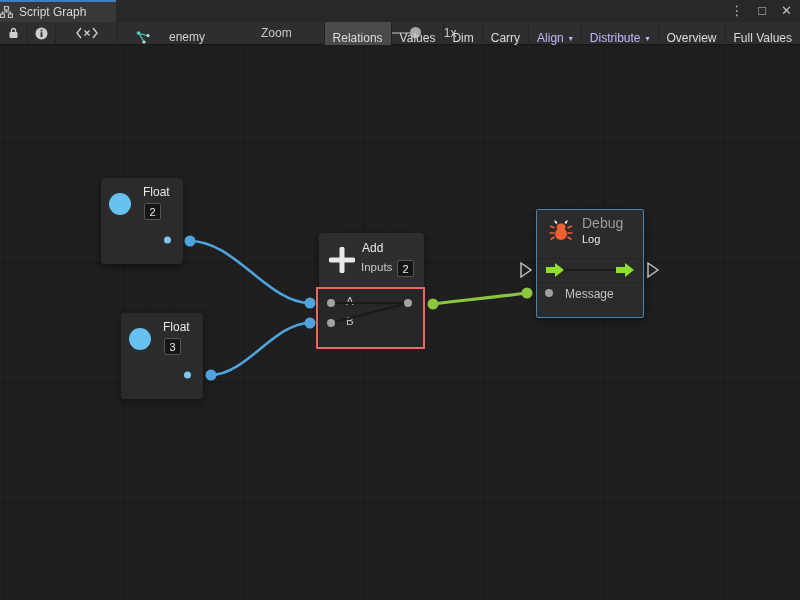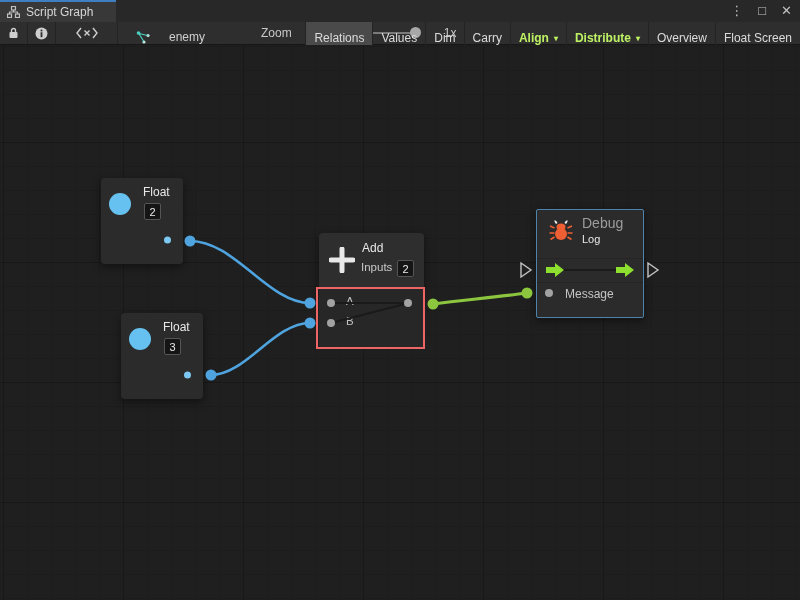--- a/index.html
+++ b/index.html
@@ -3,42 +3,42 @@
 <meta charset="utf-8">
 <style>
   * { margin:0; padding:0; box-sizing:border-box; }
   html,body { width:800px; height:600px; overflow:hidden; background:#1f1f1f;
     font-family:"Liberation Sans", sans-serif; -webkit-font-smoothing:antialiased; }
   .window { position:relative; width:800px; height:600px; background:#1f1f1f; }
 
   
   .titlebar { position:absolute; left:0; top:0; width:800px; height:22px; background:#282828; }
   .tab { position:absolute; left:0; top:0; width:116px; height:22px; background:#383838;
-    border-top:2px solid #3f7fc1; display:flex; align-items:center; padding-left:7px; }
+    border-top:2px solid #3f7fc1; display:flex; align-items:center; }
   .tab-label { color:#d6d6d6; font-size:12px; margin-left:6px; white-space:nowrap; }
   .win-controls { position:absolute; right:8px; top:0; height:22px; display:flex; align-items:center; gap:15px; }
   .win-controls span { color:#c2c2c2; font-size:13px; line-height:22px; cursor:default; }
 
   
   .toolbar { position:absolute; left:0; top:22px; width:800px; height:23px; background:#2e2e2e;
     border-bottom:1px solid #161616; display:flex; align-items:stretch; color:#d6d6d6; font-size:12px; }
   .tbtn { display:flex; align-items:center; justify-content:center; border-right:1px solid #232323; height:100%; }
   .tbtn.icon-btn { width:28px; }
   .tbtn.code-btn { width:62px; }
   .graph-ref { display:flex; align-items:flex-end; gap:18px; padding:0 10px; margin-left:8px; }
   .graph-ref .lbl { color:#cfcfcf; }
   .zoom-group { display:flex; align-items:center; margin-left:46px;gap:20px; }
   .zoom-label { color:#c9c9c9; margin-right:12px; }
   .zoom-track { position:relative; width:92px; height:2px; background:#7a7a7a; border-radius:1px; }
   .zoom-handle { position:absolute; right:-5px; top:-5px; width:11px; height:11px; border-radius:50%; background:#a8a8a8; }
   .zoom-value { color:#c9c9c9; margin-left:8px; }
   .right-group { position:absolute; right:0; top:0; height:23px; display:flex; align-items:stretch; }
   .rbtn { display:flex; align-items:center; padding:16px 8px; border-left:1px solid #232323; color:#dcdcdc; white-space:nowrap; }
   .rbtn.active { background:#4a4a4a; }
-  .rbtn.disabled { color:#bef264;font-weight:bold; }
+  .rbtn.disabled { color:#c4b5fd; }
   .dd-arrow { font-size:8px; margin-left:5px; }
 
   
   .canvas { position:absolute; left:0; top:45px; width:800px; height:581px; background-color:#1f1f1f;
     background-image:
       linear-gradient(to right, #181818 1px, transparent 1px),
       linear-gradient(to bottom, #181818 1px, transparent 1px),
       linear-gradient(to right, #1c1c1c 1px, transparent 1px),
       linear-gradient(to bottom, #1c1c1c 1px, transparent 1px);
     background-size:120px 120px, 120px 120px, 24px 24px, 24px 24px;
@@ -145,21 +145,21 @@
           <span class="dd-arrow">▾</span>
       </div>
       <div class="rbtn disabled">
         <span>Distribute</span>
           <span class="dd-arrow">▾</span>
       </div>
       <div class="rbtn">
           <span>Overview</span>
         </div>
       <div class="rbtn">
-          <span>Float Screen</span>
+          <span>Full Values</span>
         </div>
     </div>
   </div>
 
   <div class="canvas">
 
     <div class="node float-node" style="left:101px; top:133px;">
       <div class="float-icon"></div>
       <div class="node-title" style="left:42px; top:7px;">Float</div>
       <div class="value-box" style="left:43px; top:25px;">2</div>

